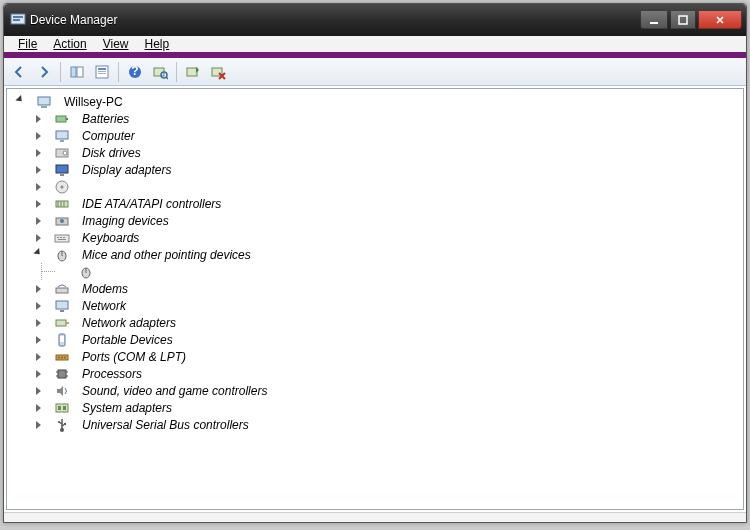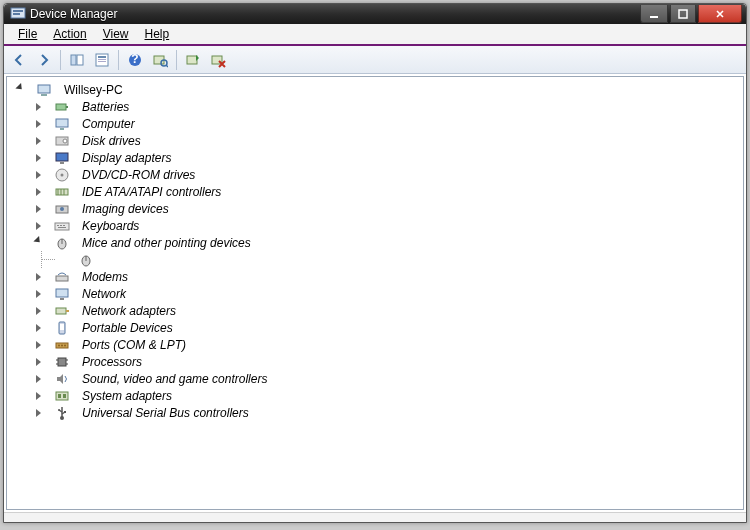--- a/index.html
+++ b/index.html
@@ -1,31 +1,31 @@
 <!DOCTYPE html>
 <html><head>
 <meta charset="utf-8">
 <style>
 * { box-sizing: border-box; margin: 0; padding: 0; font-family: "Segoe UI", Tahoma, sans-serif; font-size: 12px; }
 body { background: #ccc; width: 750px; height: 530px; overflow: hidden; }
 
 .window { width: 744px; height: 520px; margin: 3px; background: #fff; border: 1px solid #555; border-radius: 4px 4px 0 0; box-shadow: 0 0 4px rgba(0,0,0,.3); display: flex; flex-direction: column; }
 
-.titlebar { height: 20px; background: linear-gradient(to bottom, #4a4a4a 0%, #2b2b2b 50%, #1a1a1a 100%); display: flex; align-items: center; color: #fff; border-radius: 4px 4px 0 0; }
+.titlebar { height: 32px; background: linear-gradient(to bottom, #4a4a4a 0%, #2b2b2b 50%, #1a1a1a 100%); display: flex; align-items: center; color: #fff; border-radius: 4px 4px 0 0; }
 .titlebar .appicon { width: 16px; height: 16px; margin: 0 4px 0 6px; }
 .titlebar .title { font-size: 12px; text-shadow: 0 1px 0 #000; flex: 0 0 auto; }
 .titlebar .spacer { flex: 1; }
 .titlebar .winbtns { display: flex; gap: 2px; margin-right: 4px; }
 .winbtn { height: 18px; border: 1px solid rgba(0,0,0,.5); border-top: none; display: flex; align-items: center; justify-content: center; cursor: default; }
 .winbtn.min { width: 28px; background: linear-gradient(to bottom,#777,#555); border-radius: 0 0 0 3px; }
 .winbtn.max { width: 26px; background: linear-gradient(to bottom,#777,#555); }
 .winbtn.close { width: 44px; background: linear-gradient(to bottom,#e46a5e,#c53727); border-radius: 0 0 3px 0; }
 .winbtn svg { width: 10px; height: 10px; }
 
-.menubar { height: 22px; display: flex; align-items: center; padding: 0 6px; background: #f3f3f3; border-bottom: 2px solid #701a75; }
+.menubar { height: 22px; display: flex; align-items: center; padding: 0 6px; background: #f3f3f3; border-bottom: 6px solid #701a75; }
 .menuitem { padding: 2px 8px; text-decoration: underline; text-decoration-color: rgba(0,0,0,0); color: #000; cursor: default; }
 .menuitem .ul { text-decoration: underline; }
 
 .toolbar { height: 28px; display: flex; align-items: center; padding: 0 4px; gap: 3px; background: linear-gradient(to bottom,#f6f8fb,#e5ebf3); border-bottom: 1px solid #b8c4d4; }
 .tbtn { width: 22px; height: 22px; display: flex; align-items: center; justify-content: center; border: 1px solid transparent; border-radius: 2px; cursor: default; }
 .tsep { width: 1px; height: 20px; background: #b8c4d4; margin: 0 2px; }
 .tbtn svg { width: 16px; height: 16px; }
 
 .client { flex: 1; background: #fff; border: 1px solid #9aa7b7; margin: 2px; overflow: auto; padding: 4px 6px; }
 
@@ -210,21 +210,20 @@
           </li>
           <li class="lvl1">
             <div class="row">
               <span class="exp collapsed"></span>
               <span class="nicon">
                 <svg viewBox="0 0 16 16">
                   <circle cx="8" cy="8" r="6" fill="#e8e8e8" stroke="#888"></circle>
                   <circle cx="8" cy="8" r="1.5" fill="#888"></circle>
                 </svg>
               </span>
-              <span class="label">DVD/CD-ROM drives</span>
             </div>
           </li>
           <li class="lvl1">
             <div class="row">
               <span class="exp collapsed"></span>
               <span class="nicon">
                 <svg viewBox="0 0 16 16">
                   <rect x="2" y="5" width="12" height="6" fill="#d8e0c8" stroke="#6a8b50"></rect>
                   <line x1="4" y1="5" x2="4" y2="11" stroke="#6a8b50"></line>
                   <line x1="7" y1="5" x2="7" y2="11" stroke="#6a8b50"></line>

